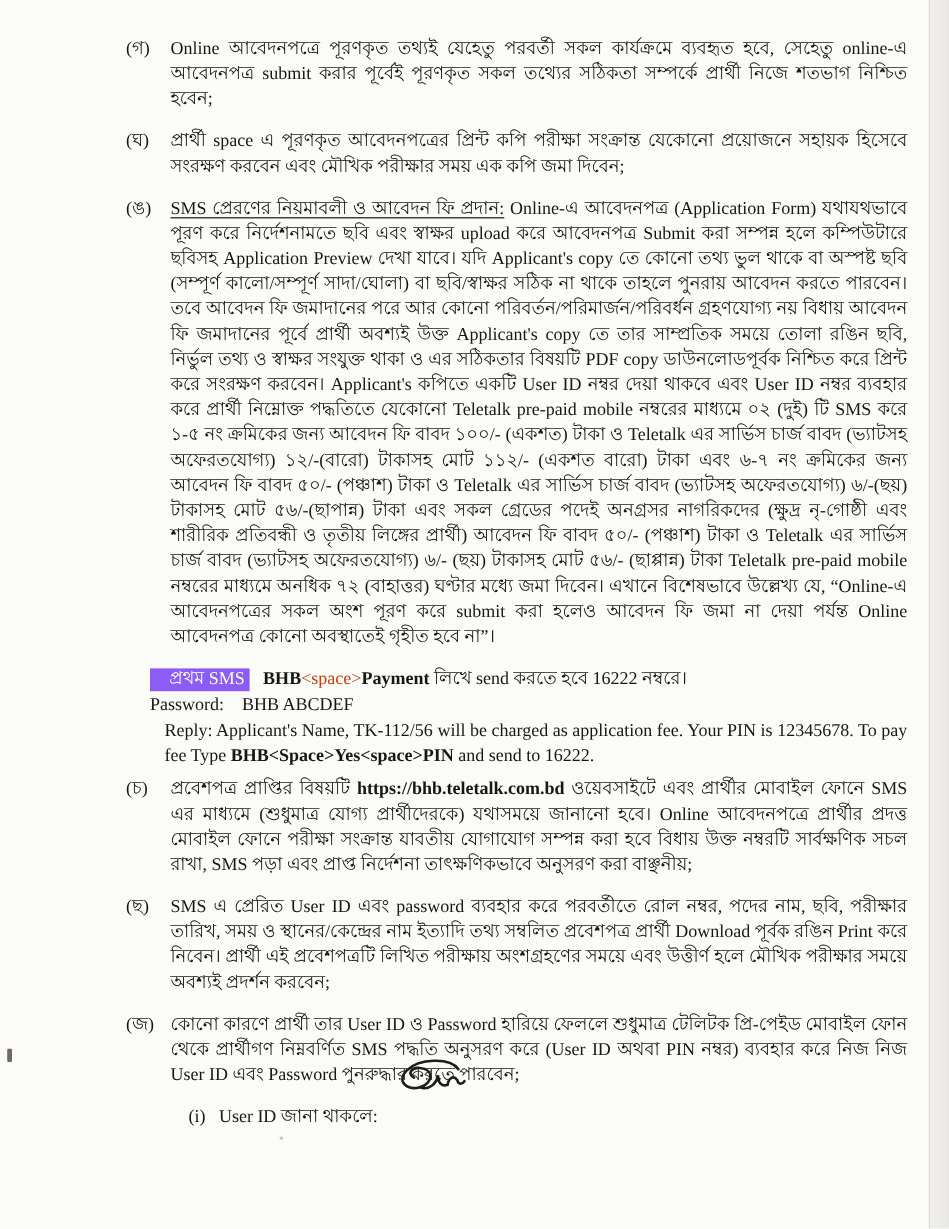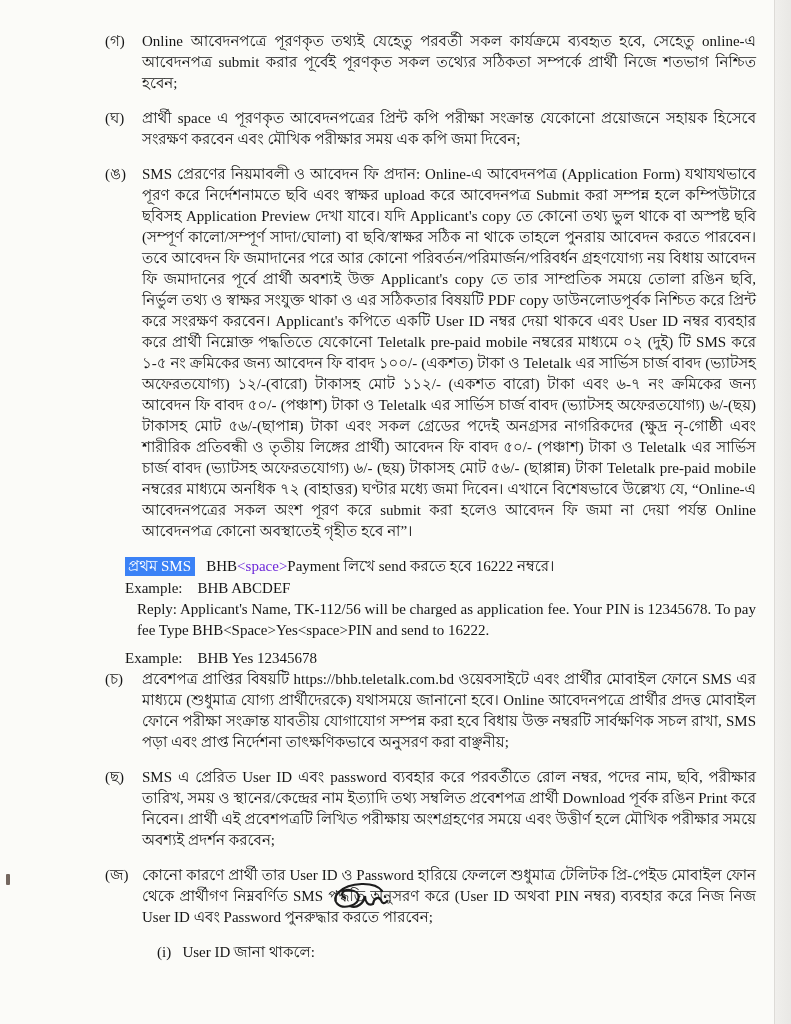--- a/index.html
+++ b/index.html
@@ -25,47 +25,46 @@
     position:absolute; left:105px; top:31px; width:651px;
   }
   .block { margin:0; }
   .item { display:flex; margin-bottom:14px; }
   .item .label { flex:none; width:37px; }
   .item .body { flex:1; text-align:justify; }
   .sms      { margin-left:20px; margin-top:5px; margin-bottom:1px; white-space:pre-wrap; }
   .example  { margin-left:20px; white-space:pre-wrap; }
   .reply    { margin-left:32px; margin-bottom:7px; text-align:justify; }
   .subhead  { margin-left:52px; margin-top:3px; white-space:pre-wrap; }
-  .b  { font-weight:normal; }
-  .p  { color:#6d28d9; }
-  .u  { text-underline-offset:3px; }
-  .hl { background:#3b82f6; color:#ffffff; padding:1px 4px 2px 3px; }
+  .b  { font-weight:bold; }
+  .p  { color:#c2410c; }
+  .u  { text-decoration:underline; text-underline-offset:3px; }
+  .hl { background:#8b5cf6; color:#ffffff; padding:1px 4px 2px 16px; }
   .signature { position:absolute; left:318px; top:876px; }
 </style>
 </head>
 <body>
 
 <div class="page">
   <div class="content" id="doc">
       <div class="block item">
         <span class="label">(গ)</span>
         <div class="body"><span>Online আবেদনপত্রে পূরণকৃত তথ্যই যেহেতু পরবর্তী সকল কার্যক্রমে ব্যবহৃত হবে, সেহেতু online-এ আবেদনপত্র submit করার পূর্বেই পূরণকৃত সকল তথ্যের সঠিকতা সম্পর্কে প্রার্থী নিজে শতভাগ নিশ্চিত হবেন;</span></div>
       </div>
       <div class="block item">
         <span class="label">(ঘ)</span>
         <div class="body"><span>প্রার্থী space এ পূরণকৃত আবেদনপত্রের প্রিন্ট কপি পরীক্ষা সংক্রান্ত যেকোনো প্রয়োজনে সহায়ক হিসেবে সংরক্ষণ করবেন এবং মৌখিক পরীক্ষার সময় এক কপি জমা দিবেন;</span></div>
       </div>
       <div class="block item">
         <span class="label">(ঙ)</span>
         <div class="body"><span class="u">SMS প্রেরণের নিয়মাবলী ও আবেদন ফি প্রদান:</span><span> Online-এ আবেদনপত্র (Application Form) যথাযথভাবে পূরণ করে নির্দেশনামতে ছবি এবং স্বাক্ষর upload করে আবেদনপত্র Submit করা সম্পন্ন হলে কম্পিউটারে ছবিসহ Application Preview দেখা যাবে। যদি Applicant's copy তে কোনো তথ্য ভুল থাকে বা অস্পষ্ট ছবি (সম্পূর্ণ কালো/সম্পূর্ণ সাদা/ঘোলা) বা ছবি/স্বাক্ষর সঠিক না থাকে তাহলে পুনরায় আবেদন করতে পারবেন। তবে আবেদন ফি জমাদানের পরে আর কোনো পরিবর্তন/পরিমার্জন/পরিবর্ধন গ্রহণযোগ্য নয় বিধায় আবেদন ফি জমাদানের পূর্বে প্রার্থী অবশ্যই উক্ত Applicant's copy তে তার সাম্প্রতিক সময়ে তোলা রঙিন ছবি, নির্ভুল তথ্য ও স্বাক্ষর সংযুক্ত থাকা ও এর সঠিকতার বিষয়টি PDF copy ডাউনলোডপূর্বক নিশ্চিত করে প্রিন্ট করে সংরক্ষণ করবেন। Applicant's কপিতে একটি User ID নম্বর দেয়া থাকবে এবং User ID নম্বর ব্যবহার করে প্রার্থী নিম্নোক্ত পদ্ধতিতে যেকোনো Teletalk pre-paid mobile নম্বরের মাধ্যমে ০২ (দুই) টি SMS করে  ১-৫ নং ক্রমিকের জন্য আবেদন ফি বাবদ ১০০/- (একশত) টাকা ও Teletalk এর সার্ভিস চার্জ বাবদ (ভ্যাটসহ অফেরতযোগ্য) ১২/-(বারো) টাকাসহ মোট ১১২/- (একশত বারো) টাকা এবং ৬-৭ নং ক্রমিকের জন্য আবেদন ফি বাবদ ৫০/- (পঞ্চাশ) টাকা ও Teletalk এর সার্ভিস চার্জ বাবদ (ভ্যাটসহ অফেরতযোগ্য) ৬/-(ছয়) টাকাসহ মোট ৫৬/-(ছাপান্ন) টাকা এবং সকল গ্রেডের পদেই অনগ্রসর নাগরিকদের (ক্ষুদ্র নৃ-গোষ্ঠী এবং শারীরিক প্রতিবন্ধী ও তৃতীয় লিঙ্গের প্রার্থী) আবেদন ফি বাবদ ৫০/- (পঞ্চাশ) টাকা ও Teletalk এর সার্ভিস চার্জ বাবদ (ভ্যাটসহ অফেরতযোগ্য) ৬/- (ছয়) টাকাসহ মোট ৫৬/- (ছাপ্পান্ন) টাকা Teletalk pre-paid mobile নম্বরের মাধ্যমে অনধিক ৭২ (বাহাত্তর) ঘণ্টার মধ্যে জমা দিবেন। এখানে বিশেষভাবে উল্লেখ্য যে, “Online-এ আবেদনপত্রের সকল অংশ পূরণ করে submit করা হলেও আবেদন ফি জমা না দেয়া পর্যন্ত Online আবেদনপত্র কোনো অবস্থাতেই গৃহীত হবে না”।</span></div>
       </div>
       <div class="block sms"><span class="hl">প্রথম SMS</span><span>   </span><span class="b">BHB</span><span class="p">&lt;space&gt;</span><span class="b">Payment</span><span> লিখে send করতে হবে 16222 নম্বরে।</span></div>
-      <div class="block example"><span>Example:    BHB ABCDEF</span></div>
+      <div class="block example"><span>Password:    BHB ABCDEF</span></div>
       <div class="block reply"><span>Reply: Applicant's Name, TK-112/56 will be charged as application fee. Your PIN is 12345678. To pay fee Type </span><span class="b">BHB&lt;Space&gt;Yes&lt;space&gt;PIN</span><span> and send to 16222.</span></div>
-      <div class="block example"><span>Example:    BHB Yes 12345678</span></div>
       <div class="block item">
         <span class="label">(চ)</span>
         <div class="body"><span>প্রবেশপত্র প্রাপ্তির বিষয়টি </span><span class="b">https://bhb.teletalk.com.bd</span><span> ওয়েবসাইটে এবং প্রার্থীর মোবাইল ফোনে SMS এর মাধ্যমে (শুধুমাত্র যোগ্য প্রার্থীদেরকে) যথাসময়ে জানানো হবে। Online আবেদনপত্রে প্রার্থীর প্রদত্ত মোবাইল ফোনে পরীক্ষা সংক্রান্ত যাবতীয় যোগাযোগ সম্পন্ন করা হবে বিধায় উক্ত নম্বরটি সার্বক্ষণিক সচল রাখা, SMS পড়া এবং প্রাপ্ত নির্দেশনা তাৎক্ষণিকভাবে অনুসরণ করা বাঞ্ছনীয়;</span></div>
       </div>
       <div class="block item">
         <span class="label">(ছ)</span>
         <div class="body"><span>SMS এ প্রেরিত User ID এবং password ব্যবহার করে পরবর্তীতে রোল নম্বর, পদের নাম, ছবি, পরীক্ষার তারিখ, সময় ও স্থানের/কেন্দ্রের নাম ইত্যাদি তথ্য সম্বলিত প্রবেশপত্র প্রার্থী Download পূর্বক রঙিন Print করে নিবেন। প্রার্থী এই প্রবেশপত্রটি লিখিত পরীক্ষায় অংশগ্রহণের সময়ে এবং উত্তীর্ণ হলে মৌখিক পরীক্ষার সময়ে অবশ্যই প্রদর্শন করবেন;</span></div>
       </div>
       <div class="block item">
         <span class="label">(জ)</span>

